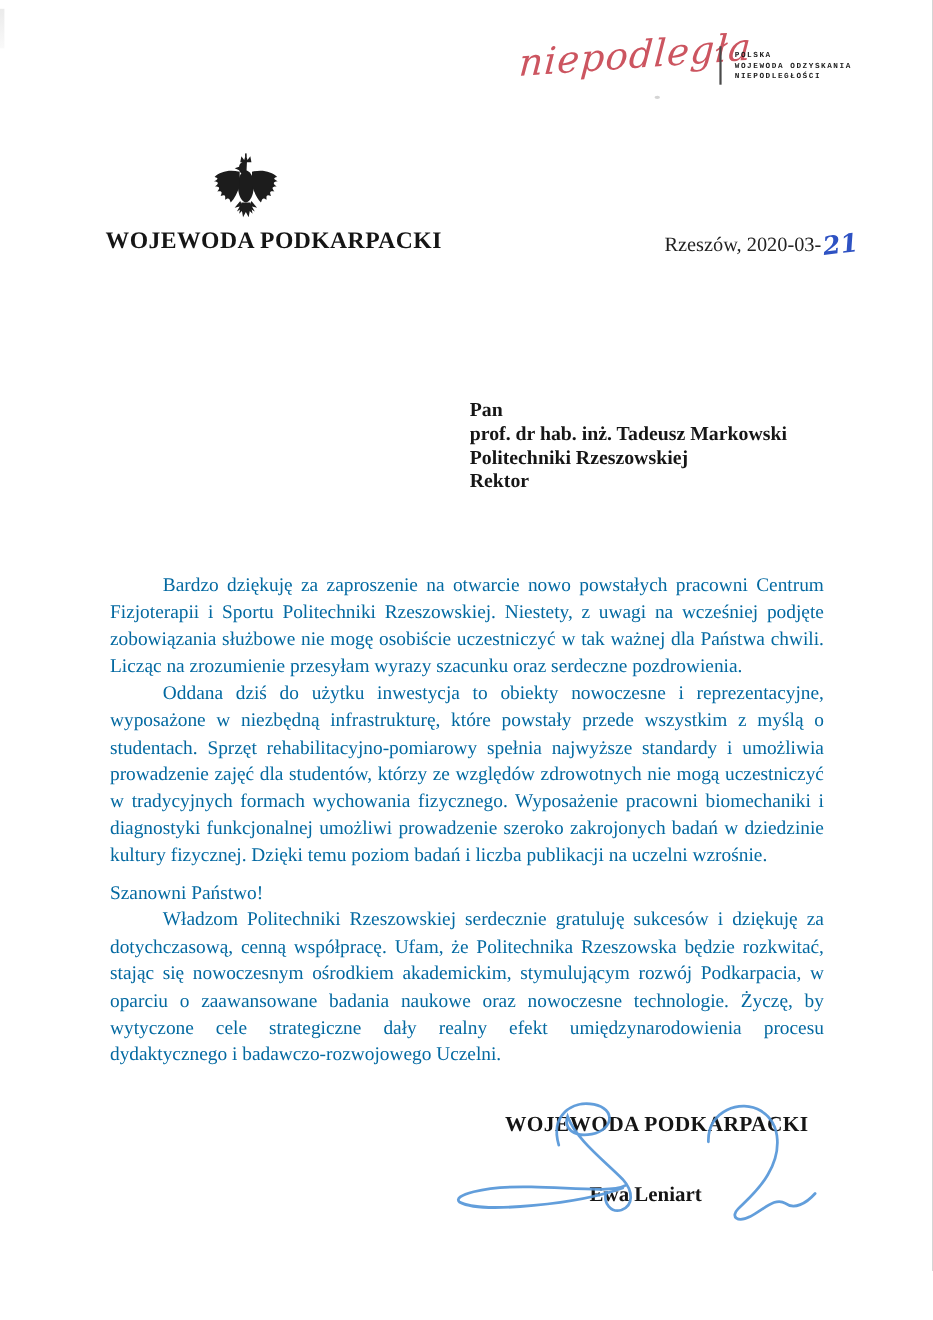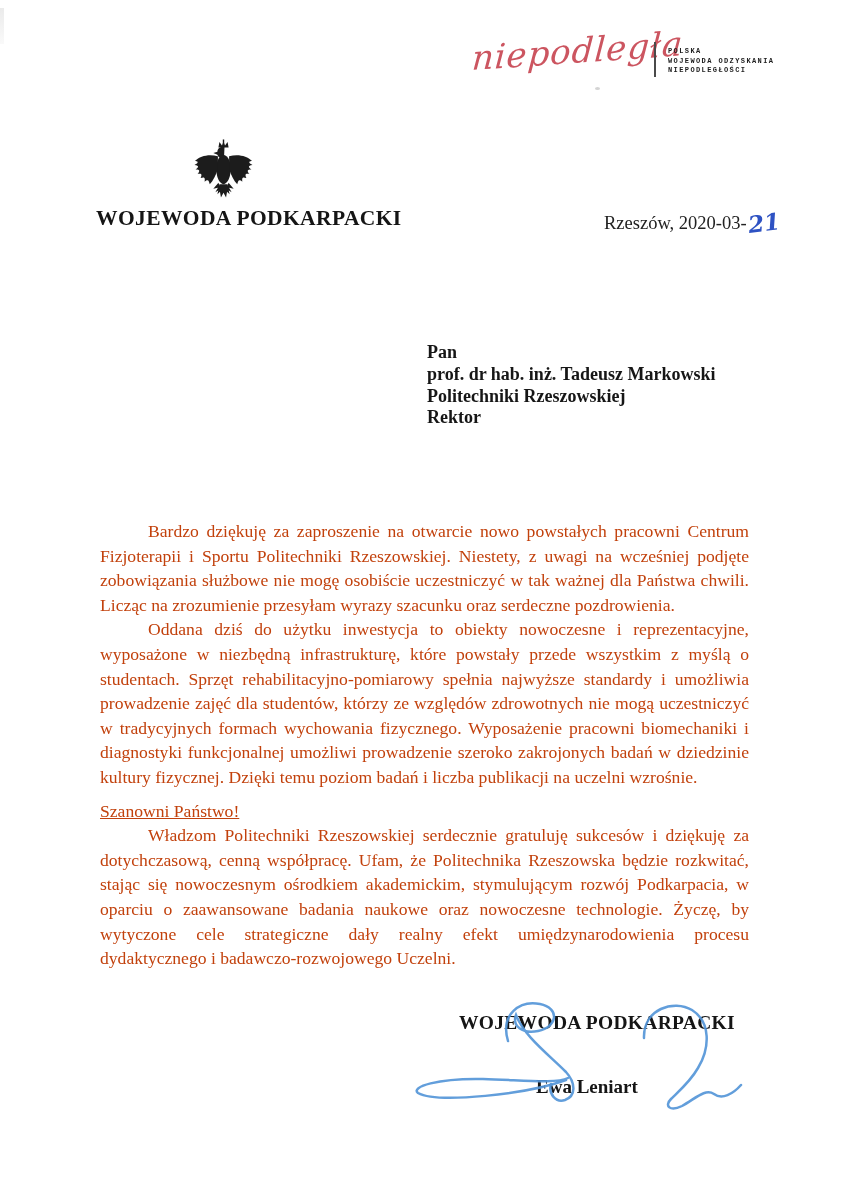--- a/index.html
+++ b/index.html
@@ -33,30 +33,30 @@
     position:absolute; left:96px; top:206px; font-size:21.5px; font-weight:bold;
     letter-spacing:.4px; color:#151515; white-space:nowrap;
   }
   .date-line { position:absolute; left:604px; top:209px; font-size:18.5px; color:#222; white-space:nowrap; }
   .date-handwritten {
     display:inline-block; font-family:"DejaVu Serif", serif; font-style:italic; font-weight:bold;
     font-size:23px; color:#2e52c3; transform:rotate(-7deg); margin-left:1px; vertical-align:-2px;
   }
   
   .recipient {
-    position:absolute; left:427px; top:342px; font-size:18px; font-weight:bold;
+    position:absolute; left:427px; top:362px; font-size:18px; font-weight:bold;
     line-height:21.8px; color:#161616;
   }
   
   .body-text {
     position:absolute; left:100px; top:519px; width:649px;
-    font-size:17.6px; line-height:24.6px; text-align:justify; color:#c2410c;
+    font-size:17.6px; line-height:24.6px; text-align:justify; color:#0369a1;
   }
   .body-text p { margin:0; text-indent:48px; }
-  .salutation { margin:0; margin-top:9px !important; text-indent:0 !important; text-align:left;text-decoration:underline; }
+  .salutation { margin:0; margin-top:9px !important; text-indent:0 !important; text-align:left; }
   
   .sig-title {
     position:absolute; left:459px; top:1012px; font-size:19.5px; font-weight:bold;
     letter-spacing:.3px; color:#151515; white-space:nowrap;
   }
   .sig-name {
     position:absolute; left:536px; top:1076px; font-size:19px; font-weight:bold;
     color:#151515; white-space:nowrap;
   }
   .sig-ink { position:absolute; left:408px; top:996px; width:352px; height:118px; }

